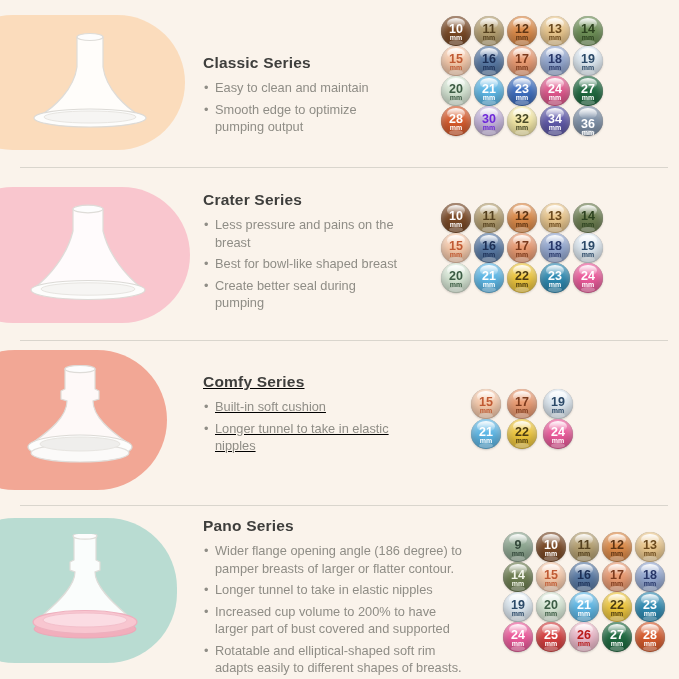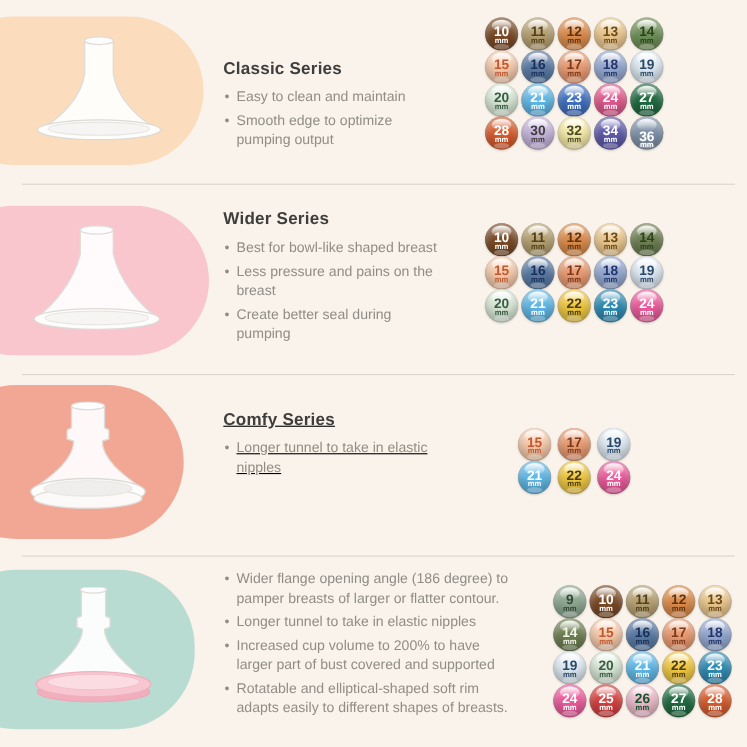--- a/index.html
+++ b/index.html
@@ -144,21 +144,21 @@
           <div class="badge" style="--bg: #206b41; color: rgb(255, 255, 255);">
             <span class="num">27</span>
             <span class="unit">mm</span>
           </div>
         </div>
         <div class="badge-row">
           <div class="badge" style="--bg: #d95c2d; color: rgb(255, 255, 255);">
             <span class="num">28</span>
             <span class="unit">mm</span>
           </div>
-          <div class="badge" style="--bg: #c6b5dd; color: #404040;">
+          <div class="badge" style="--bg: #c6b5dd; color: #6d28d9;">
             <span class="num">30</span>
             <span class="unit">mm</span>
           </div>
           <div class="badge" style="--bg: #f7eba8; color: rgb(73, 74, 40);">
             <span class="num">32</span>
             <span class="unit">mm</span>
           </div>
           <div class="badge" style="--bg: #605aab; color: rgb(255, 255, 255);">
             <span class="num">34</span>
             <span class="unit">mm</span>
@@ -174,24 +174,24 @@
   <section class="sec" id="sec1">
     <div class="pill" style="background: rgb(249, 198, 206);">
       <svg class="flange" width="130" height="112" viewBox="0 0 130 112">
         <path d="M50 8 L50 30 C44 55 26 76 10 88 L120 88 C104 76 86 55 80 30 L80 8 Z" fill="rgba(255,255,255,.93)" stroke="#dedcd8" stroke-width="1.2"></path>
         <ellipse cx="65" cy="89" rx="57" ry="9.5" fill="#fdfdfc" stroke="#dcdad6" stroke-width="1.2"></ellipse>
         <ellipse cx="65" cy="88" rx="47" ry="6.2" fill="#f6f5f3" stroke="#e7e5e1" stroke-width="1"></ellipse>
         <ellipse cx="65" cy="8" rx="15" ry="3.8" fill="#fdfdfd" stroke="#dedcd8" stroke-width="1.2"></ellipse>
       </svg>
     </div>
     <div class="textcol">
-      <h2>Wider Series</h2>
+      <h2>Crater Series</h2>
       <ul class="bullets">
+          <li>Less pressure and pains on the breast</li>
           <li>Best for bowl-like shaped breast</li>
-          <li>Less pressure and pains on the breast</li>
           <li>Create better seal during pumping</li>
         </ul>
     </div>
     <div class="badges">
         <div class="badge-row">
           <div class="badge" style="--bg: #7b4a26; color: rgb(255, 255, 255);">
             <span class="num">10</span>
             <span class="unit">mm</span>
           </div>
           <div class="badge" style="--bg: #b7a273; color: rgb(84, 64, 30);">
@@ -264,20 +264,21 @@
         <path d="M50 4 L50 24 L46 26 L46 34 L52 36 C52 52 34 66 20 76 L110 76 C96 66 78 52 78 36 L84 34 L84 26 L80 24 L80 4 Z" fill="rgba(255,255,255,.93)" stroke="#dedcd8" stroke-width="1.2"></path>
         <ellipse cx="65" cy="82" rx="52" ry="12" fill="#fdfdfc" stroke="#dcdad6" stroke-width="1.2"></ellipse>
         <ellipse cx="65" cy="88" rx="49" ry="9" fill="#fbfaf9" stroke="#e0dedb" stroke-width="1.2"></ellipse>
         <ellipse cx="65" cy="79" rx="40" ry="7" fill="#efeeec" stroke="#e7e5e1" stroke-width="1"></ellipse>
         <ellipse cx="65" cy="4" rx="15" ry="3.6" fill="#fdfdfd" stroke="#dedcd8" stroke-width="1.2"></ellipse>
       </svg>
     </div>
     <div class="textcol">
       <h2>Comfy Series</h2>
       <ul class="bullets">
+          <li>Built-in soft cushion</li>
           <li>Longer tunnel to take in elastic nipples</li>
         </ul>
     </div>
     <div class="badges">
         <div class="badge-row">
           <div class="badge" style="--bg: #f8cbac; color: rgb(192, 90, 51);">
             <span class="num">15</span>
             <span class="unit">mm</span>
           </div>
           <div class="badge" style="--bg: #eb9c73; color: rgb(124, 58, 29);">
@@ -310,20 +311,21 @@
     <div class="pill" style="background: rgb(185, 220, 210);">
       <svg class="flange" width="130" height="115" viewBox="0 0 130 115">
         <ellipse cx="65" cy="95" rx="51" ry="9" fill="#f2aebc" stroke="#eba8b8" stroke-width="1"></ellipse>
         <path d="M54 2 L54 26 L50 28 L50 36 L55 38 C55 52 38 68 24 80 L106 80 C92 68 75 52 75 38 L80 36 L80 28 L76 26 L76 2 Z" fill="rgba(255,255,255,.93)" stroke="#dedcd8" stroke-width="1.2"></path>
         <ellipse cx="65" cy="88" rx="52" ry="11.5" fill="#f8c6d0" stroke="#eeb0be" stroke-width="1.2"></ellipse>
         <ellipse cx="65" cy="86" rx="42" ry="7" fill="#fbdce3" stroke="#f3bfcb" stroke-width="1"></ellipse>
         <ellipse cx="65" cy="2" rx="12" ry="3.2" fill="#fdfdfd" stroke="#dedcd8" stroke-width="1.2"></ellipse>
       </svg>
     </div>
     <div class="textcol">
+      <h2>Pano Series</h2>
       <ul class="bullets">
           <li>Wider flange opening angle (186 degree) to pamper breasts of larger or flatter contour.</li>
           <li>Longer tunnel to take in elastic nipples</li>
           <li>Increased cup volume to 200% to have larger part of bust covered and supported</li>
           <li>Rotatable and elliptical-shaped soft rim adapts easily to different shapes of breasts.</li>
         </ul>
     </div>
     <div class="badges">
         <div class="badge-row">
           <div class="badge" style="--bg: #8fa892; color: rgb(52, 72, 59);">
@@ -393,21 +395,21 @@
         </div>
         <div class="badge-row">
           <div class="badge" style="--bg: #ee5c9d; color: rgb(255, 255, 255);">
             <span class="num">24</span>
             <span class="unit">mm</span>
           </div>
           <div class="badge" style="--bg: #d84040; color: rgb(255, 255, 255);">
             <span class="num">25</span>
             <span class="unit">mm</span>
           </div>
-          <div class="badge" style="--bg: #eebacb; color: #14532d; text-align: center;">
+          <div class="badge" style="--bg: #eebacb; color: #b91c1c; text-align: center;">
             <span class="num">26</span>
             <span class="unit">mm</span>
           </div>
           <div class="badge" style="--bg: #1f6b41; color: rgb(255, 255, 255);">
             <span class="num">27</span>
             <span class="unit">mm</span>
           </div>
           <div class="badge" style="--bg: #d95c2d; color: rgb(255, 255, 255);">
             <span class="num">28</span>
             <span class="unit">mm</span>

